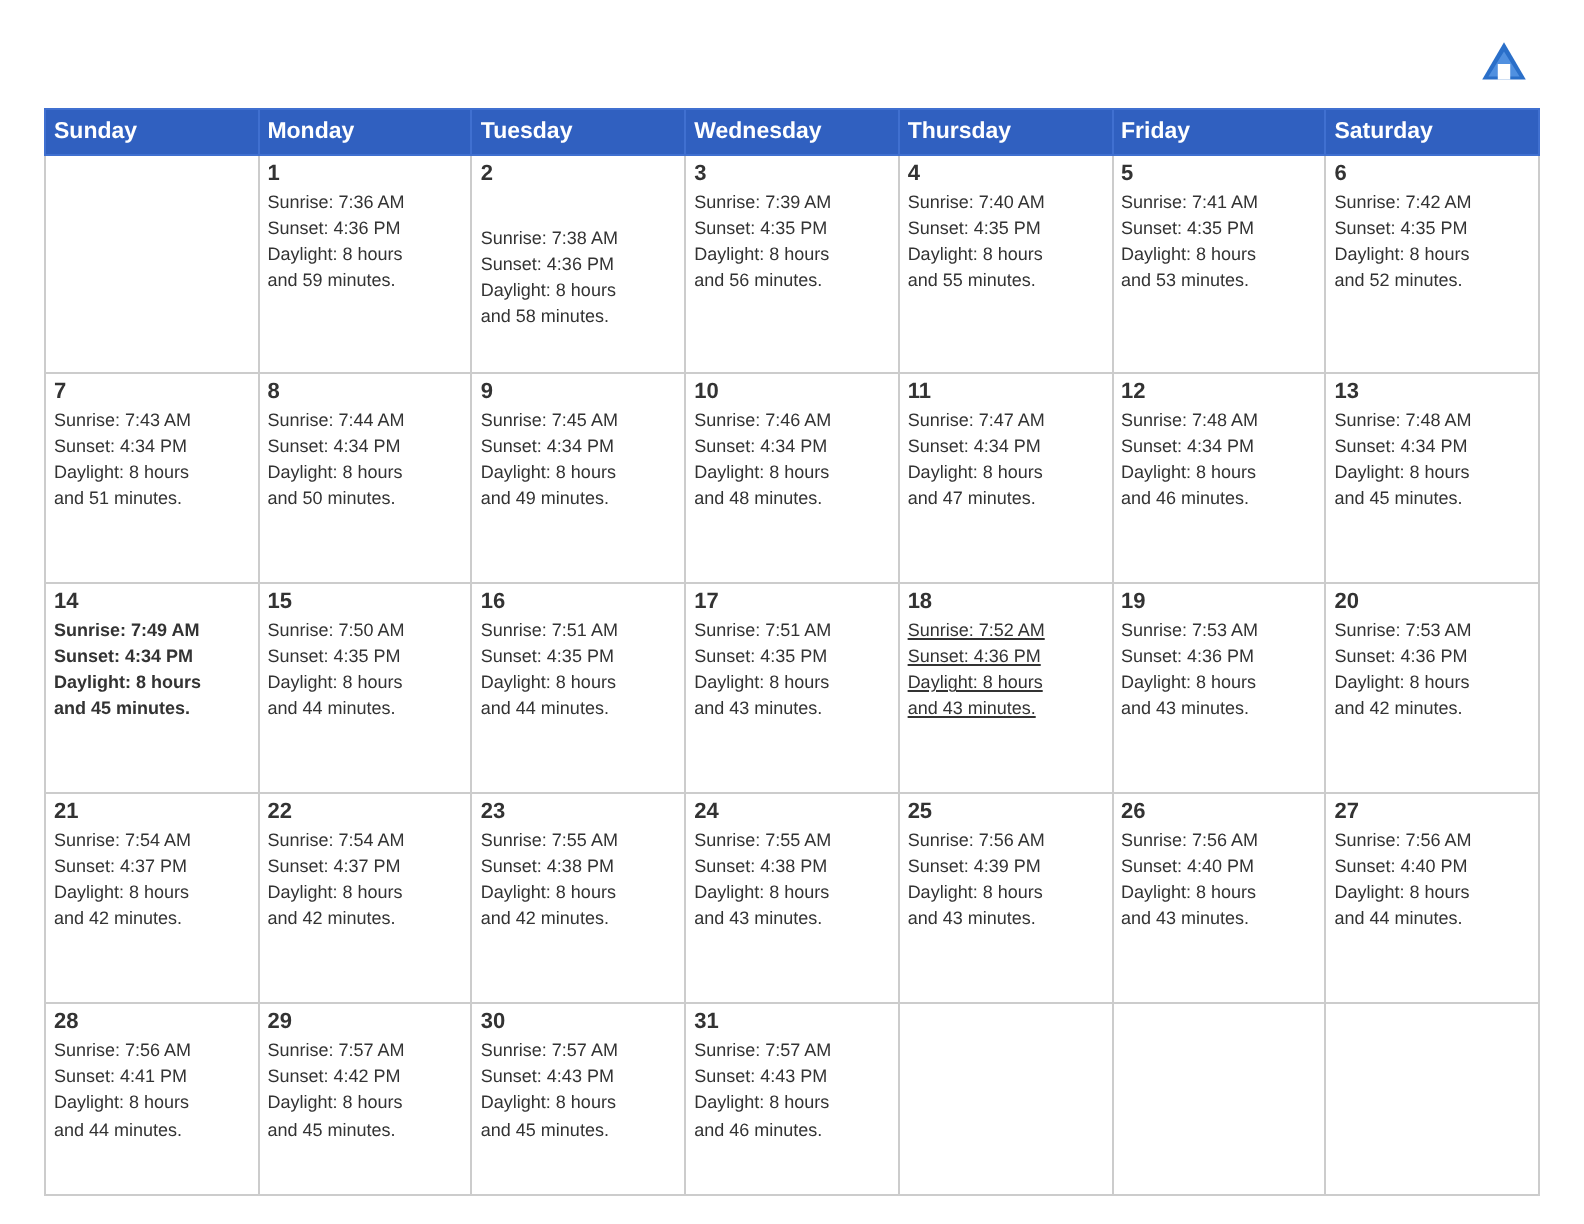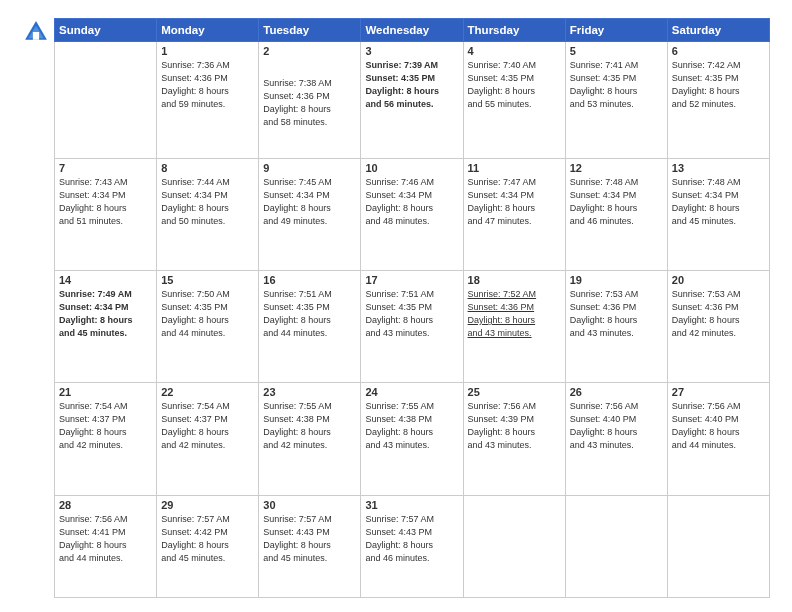--- a/index.html
+++ b/index.html
@@ -8,21 +8,22 @@
       height: 612px;
       background: #fff;
       font-family: Arial, sans-serif;
       overflow: hidden;
     }
     .page {
       width: 792px;
       height: 612px;
       padding: 18px 22px 14px 22px;
       display: flex;
-      flex-direction: row;
+      flex-direction: column;
+      align-items: flex-end;
     }
     .header {
       display: flex;
       align-items: flex-start;
       justify-content: space-between;
       margin-bottom: 8px;
     }
     .logo {
       display: flex;
       align-items: center;
@@ -151,21 +152,21 @@
           </td>
           <td>
             <span class="day-num">2</span>
             <div class="day-info" style="white-space: pre-line; margin-top: 20px;">Sunrise: 7:38 AM
 Sunset: 4:36 PM
 Daylight: 8 hours
 and 58 minutes.</div>
           </td>
           <td>
             <span class="day-num">3</span>
-            <div class="day-info" style="white-space: pre-line; font-weight: bold;">Sunrise: 7:39 AM
+            <div class="day-info" style="white-space: pre-line;">Sunrise: 7:39 AM
 Sunset: 4:35 PM
 Daylight: 8 hours
 and 56 minutes.</div>
           </td>
           <td>
             <span class="day-num">4</span>
             <div class="day-info" style="white-space: pre-line;">Sunrise: 7:40 AM
 Sunset: 4:35 PM
 Daylight: 8 hours
 and 55 minutes.</div>

